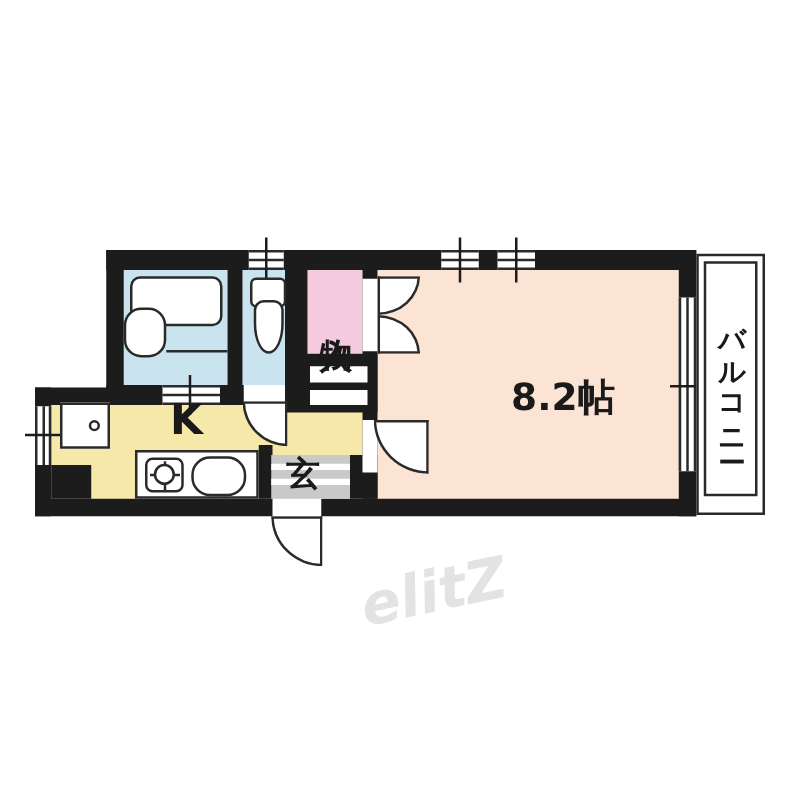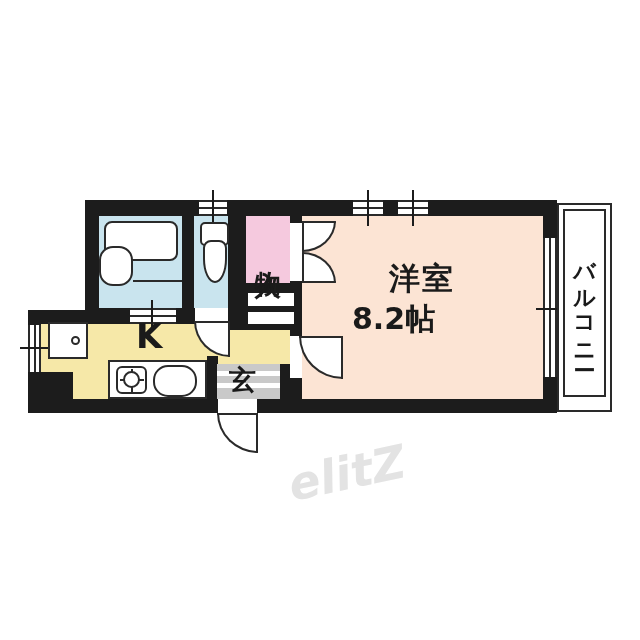--- a/index.html
+++ b/index.html
@@ -96,24 +96,21 @@
     <div class="abs" style="left:5px;top:3px;width:17px;height:17px;border:2px solid var(--c-outline);border-radius:50%;background:#fff;"></div>
   </div>
   <div class="abs fixture" style="left:153px;top:365px;width:44px;height:32px;border-radius:15px;"></div>
 
   <div class="abs door" style="left:302px;top:221px;width:34px;height:31px;border-radius:0 0 100% 0;"></div>
   <div class="abs door" style="left:302px;top:252px;width:34px;height:31px;border-radius:0 100% 0 0;"></div>
   <div class="abs door" style="left:299px;top:336px;width:44px;height:43px;border-radius:0 0 0 100%;"></div>
   <div class="abs door" style="left:194px;top:321px;width:36px;height:36px;border-radius:0 0 0 100%;"></div>
   <div class="abs door" style="left:217px;top:413px;width:41px;height:40px;border-radius:0 0 0 100%;"></div>
 
-  <div class="abs lbl" style="left:352px;top:261px;width:140px;text-align:center;font-size:31px;letter-spacing:2px;">
-    <span>洋室</span>
-  </div>
-  <div class="abs lbl" style="left:352px;top:302px;width:140px;text-align:left;font-size:30px;">
+  <div class="abs lbl" style="left:352px;top:302px;width:140px;text-align:right;font-size:30px;">
     <span>8.2帖</span>
   </div>
   <div class="abs lbl" style="left:136px;top:318px;font-size:34px;">
     <span>K</span>
   </div>
   <div class="abs lbl" style="left:229px;top:365px;font-size:27px;">
     <span>玄</span>
   </div>
   <div class="abs lbl vtext" style="left:249px;top:219px;width:38px;height:62px;font-size:26px;">
     <span>物入</span>

